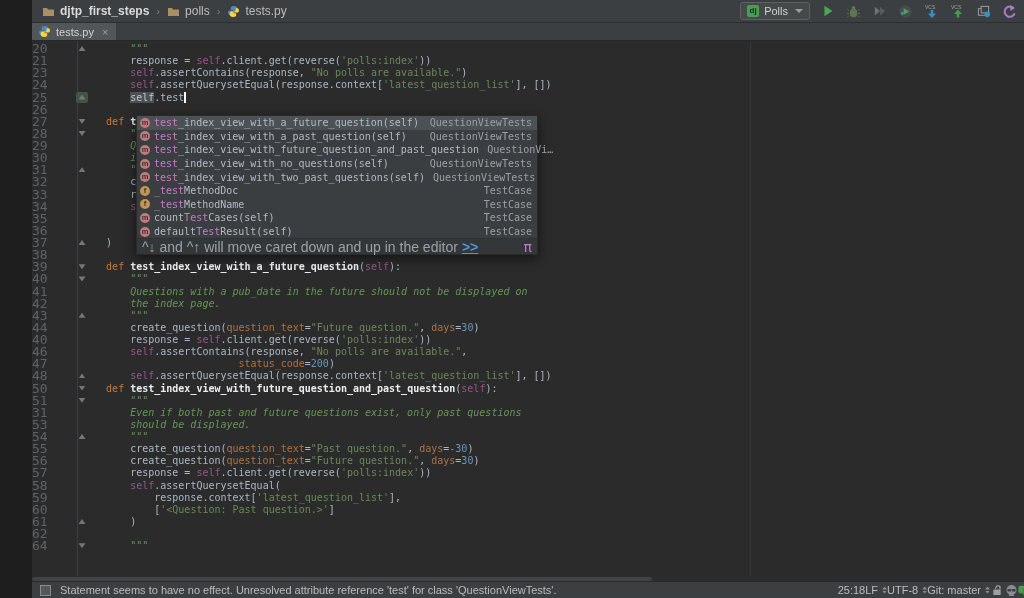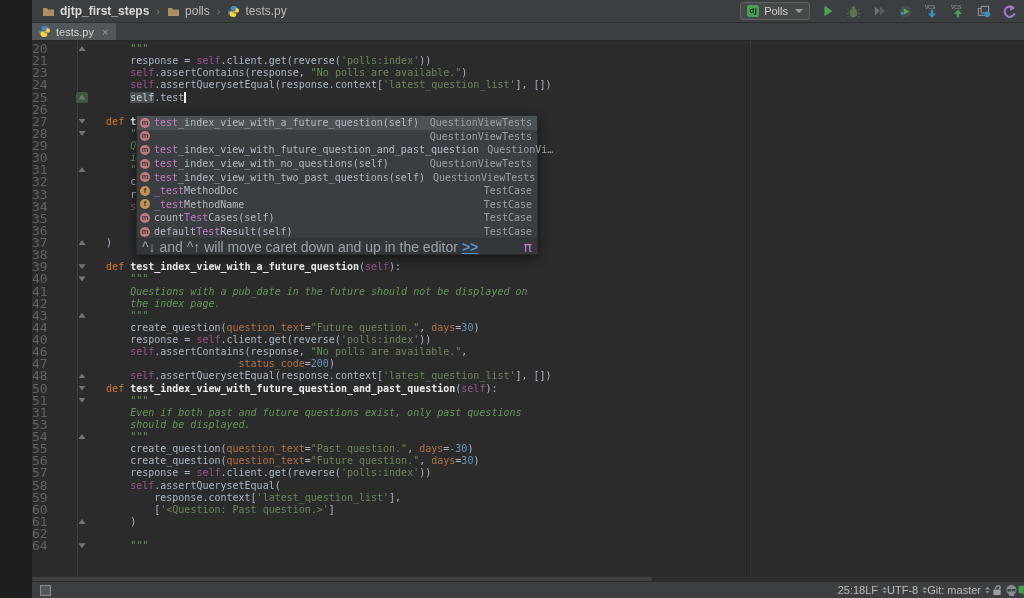--- a/index.html
+++ b/index.html
@@ -243,21 +243,21 @@
         <div class="cl"><span class="ln">59</span><span class="fw"></span><span class="ct"><span class="tk-plain">            response.context[</span><span class="tk-str">'latest_question_list'</span><span class="tk-plain">],</span></span></div>
         <div class="cl"><span class="ln">60</span><span class="fw"></span><span class="ct"><span class="tk-plain">            [</span><span class="tk-str">'&lt;Question: Past question.&gt;'</span><span class="tk-plain">]</span></span></div>
         <div class="cl"><span class="ln">61</span><span class="fw"><i class="fold up"></i></span><span class="ct"><span class="tk-plain">        )</span></span></div>
         <div class="cl"><span class="ln">62</span><span class="fw"></span><span class="ct"></span></div>
         <div class="cl"><span class="ln">64</span><span class="fw"><i class="fold down"></i></span><span class="ct"><span class="tk-doc">        """</span></span></div>
       </div>
 
     <div id="popup">
       <div id="popup-list">
           <div class="pi sel"><span class="picon m">m</span><span><span></span><span class="match">test</span><span>_index_view_with_a_future_question(self)</span></span><span class="tail">QuestionViewTests</span></div>
-          <div class="pi"><span class="picon m">m</span><span class="tail">QuestionViewTests</span></div>
+          <div class="pi"><span class="picon m">m</span><span><span></span><span class="match">test</span><span>_index_view_with_a_past_question(self)</span></span><span class="tail">QuestionViewTests</span></div>
           <div class="pi"><span class="picon m">m</span><span><span></span><span class="match">test</span><span>_index_view_with_future_question_and_past_question</span></span><span class="tail">QuestionVi…</span></div>
           <div class="pi"><span class="picon m">m</span><span><span></span><span class="match">test</span><span>_index_view_with_no_questions(self)</span></span><span class="tail">QuestionViewTests</span></div>
           <div class="pi"><span class="picon m">m</span><span><span></span><span class="match">test</span><span>_index_view_with_two_past_questions(self)</span></span><span class="tail">QuestionViewTests</span></div>
           <div class="pi"><span class="picon f">f</span><span><span></span><span class="match">_test</span><span>MethodDoc</span></span><span class="tail">TestCase</span></div>
           <div class="pi"><span class="picon f">f</span><span><span></span><span class="match">_test</span><span>MethodName</span></span><span class="tail">TestCase</span></div>
           <div class="pi"><span class="picon m">m</span><span><span>count</span><span class="match">Test</span><span>Cases(self)</span></span><span class="tail">TestCase</span></div>
           <div class="pi"><span class="picon m">m</span><span><span>default</span><span class="match">Test</span><span>Result(self)</span></span><span class="tail">TestCase</span></div>
         </div>
       <div id="popup-hint">
         <span>^↓ and ^↑ will move caret down and up in the editor</span>
@@ -273,20 +273,21 @@
       <div id="scroll-thumb"></div>
       <div class="stripe-mark" style="top:518px;background:#8a8340;"></div>
     </div>
     <div id="hscroll">
         <div class="hthumb"></div>
       </div>
   </div>
 
   <div id="statusbar">
     <span id="sb-toggle"></span>
+    <span id="sb-message">Statement seems to have no effect. Unresolved attribute reference 'test' for class 'QuestionViewTests'.</span>
     <div id="sb-right">
       <span class="sb-widget">
         <span>25:18</span>
       </span>
       <span class="sb-widget">
         <span>LF</span>
           <span class="chev">
             <i class="up"></i>
             <i class="dn"></i>
           </span>

